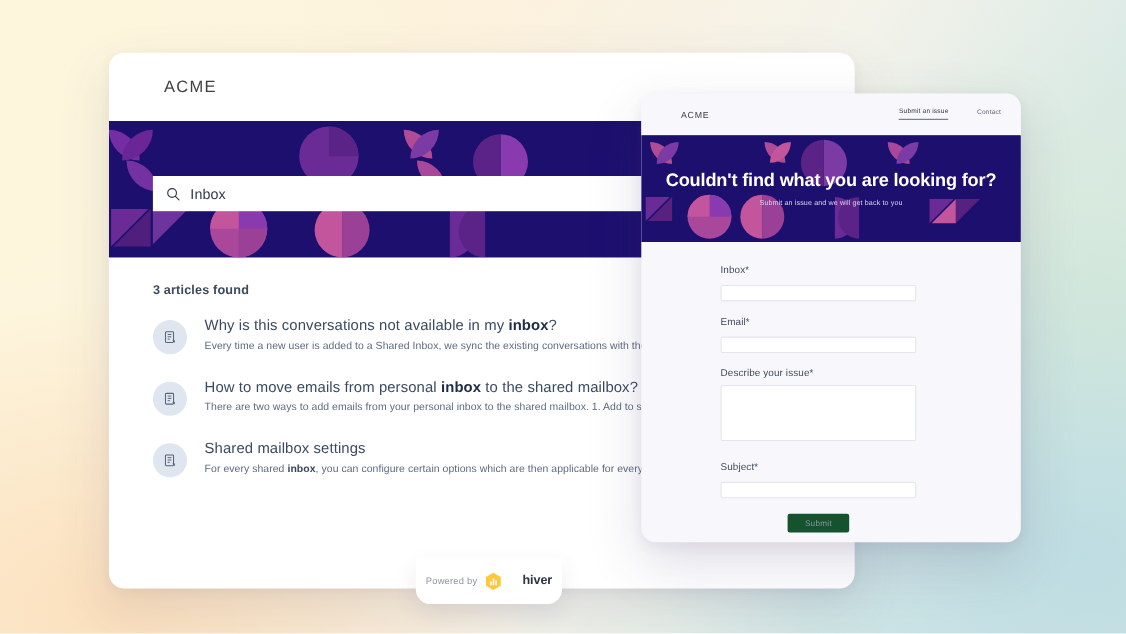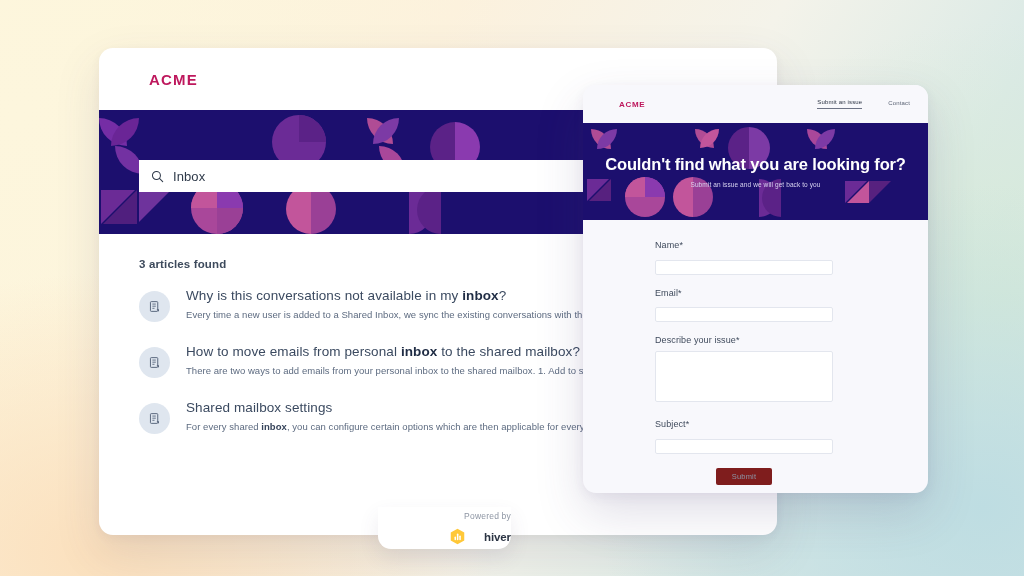--- a/index.html
+++ b/index.html
@@ -36,23 +36,23 @@
   }
 
   .brand-bar {
     height: 62px;
     display: flex;
     align-items: center;
     padding-left: 50px;
   }
   .brand-logo {
     font-size: 15px;
-    font-weight: 700;
+    font-weight: 400;
     letter-spacing: 1.2px;
-    color: #be185d;
+    color: #404040;
   }
   .brand-logo.small { font-size: 8px; letter-spacing: .7px; }
 
   
   .hero {
     position: relative;
     background: #1c0f6e;
     overflow: hidden;
   }
   #main-hero { height: 124px; width: 100%; }
@@ -124,24 +124,23 @@
 
   
   #footer-pill {
     position: absolute;
     left: 378px; top: 507px;
     width: 133px; height: 42px;
     background: #ffffff;
     border-radius: 0 0 13px 13px;
     box-shadow: 0 9px 20px rgba(80,70,110,0.10);
     display: flex;
-    align-items: flex-end;
+    align-items: center;
     justify-content: center;
     gap: 7px;
-    flex-direction: column;
   }
   .powered-text {
     font-size: 8.5px;
     color: #8d95a3;
     letter-spacing: .2px;
   }
   .hiver-logo { display: flex; align-items: center; gap: 19px; }
   .hiver-name { font-size: 11.5px; font-weight: 700; color: #2b3443; letter-spacing: -.1px; }
 
   
@@ -233,21 +232,21 @@
     outline: none;
     resize: none;
     font-family: inherit;
     font-size: 9px;
     padding: 4px 5px;
     color: #2f3a4a;
   }
   .submit-row { display: flex; justify-content: center; margin-top: 14px; }
   .submit-btn {
     width: 56px; height: 17px;
-    background: #7f1d1d;
+    background: #14532d;
     border: none;
     border-radius: 2px;
     color: #8b95a5;
     font-size: 7.5px;
     font-family: inherit;
     letter-spacing: .2px;
     cursor: pointer;
   }
 </style>
 </head>
@@ -438,21 +437,21 @@
       <div class="hero-center">
         <div class="hero-title">Couldn't find what you are looking for?</div>
         <div class="hero-sub">Submit an issue and we will get back to you</div>
       </div>
     </div>
 
     <div class="form-body">
       <div class="form-inner">
 
         <div class="field">
-          <span class="field-label">Name*</span>
+          <span class="field-label">Inbox*</span>
           <input class="field-input" type="text" placeholder="" style="">
         </div>
 
         <div class="field">
           <span class="field-label">Email*</span>
           <input class="field-input" type="text" placeholder="" style="">
         </div>
 
         <div class="field">
           <span class="field-label">Describe your issue*</span>

